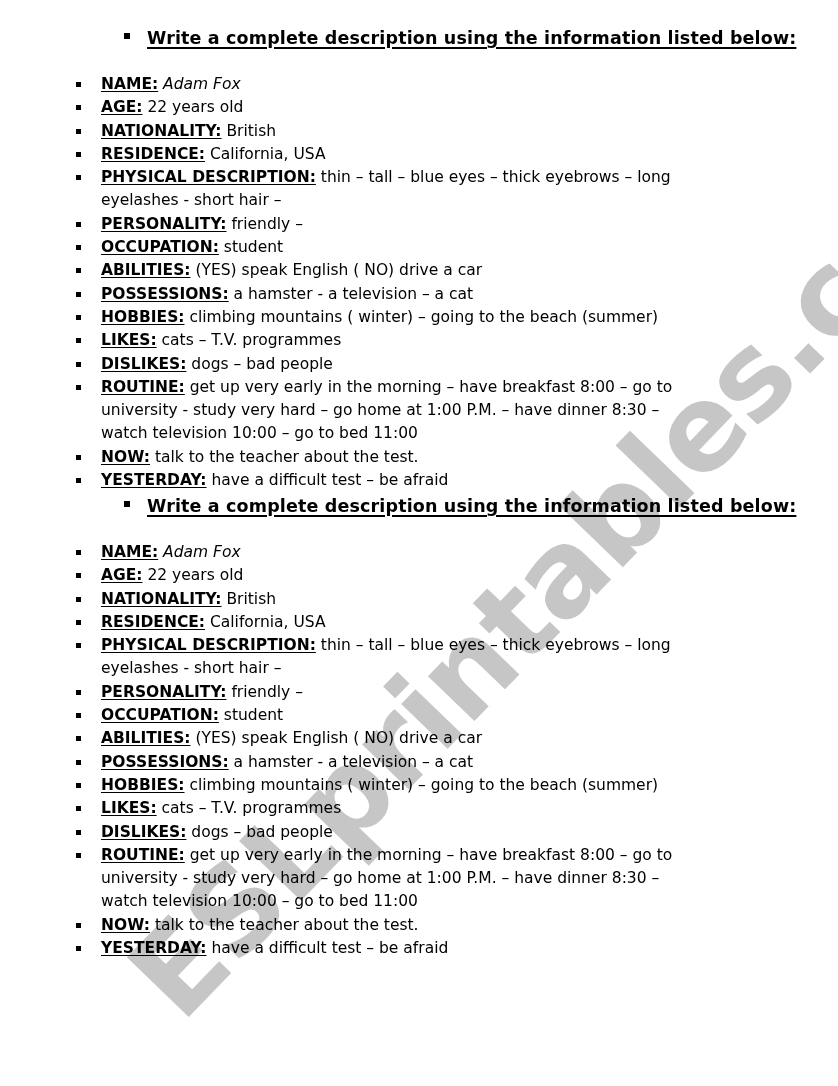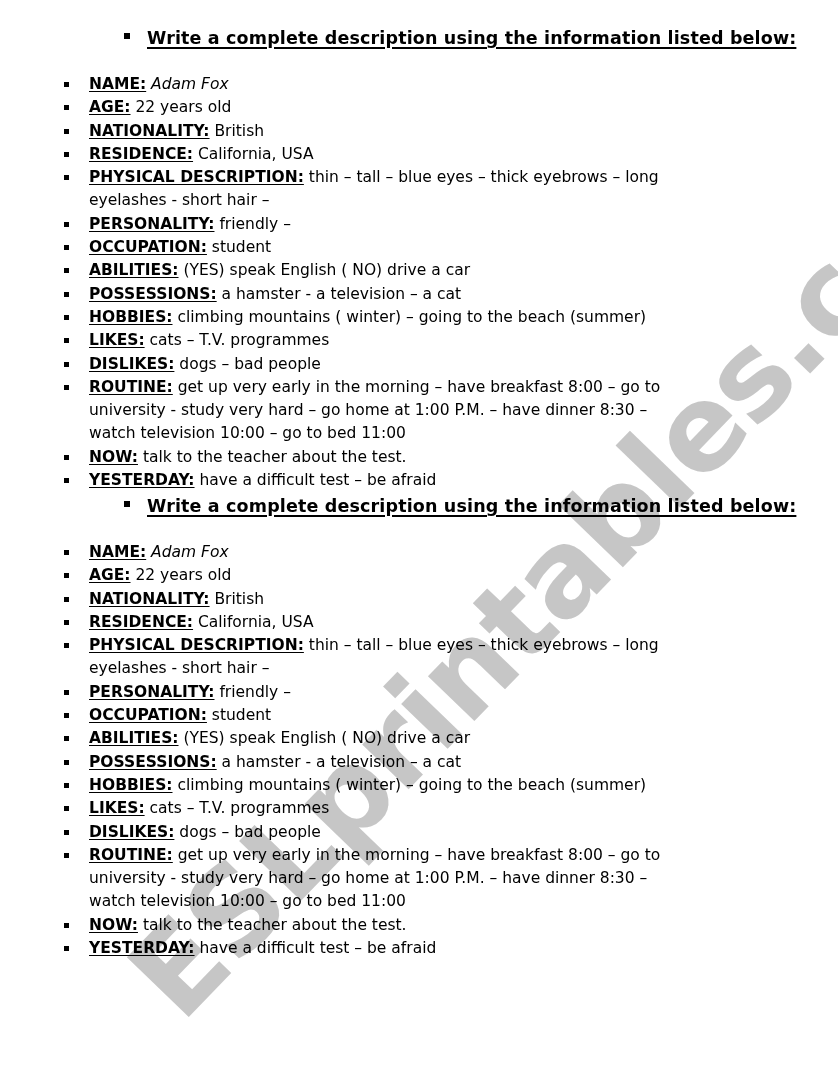--- a/index.html
+++ b/index.html
@@ -63,21 +63,21 @@
       top: -3px;
     }
     .instruction .text {
       text-decoration: underline;
       text-underline-offset: 3px;
       text-decoration-thickness: 2px;
       margin-top: 8px;
     }
     .items {
       position: absolute;
-      left: 4px;
+      left: 16px;
       width: 710px;
     }
     .item {
       position: relative;
       padding-left: 85px;
       padding-right: 28px;
       font-size: 15.5px;
       line-height: 23.3px;
       white-space: normal;
     }

